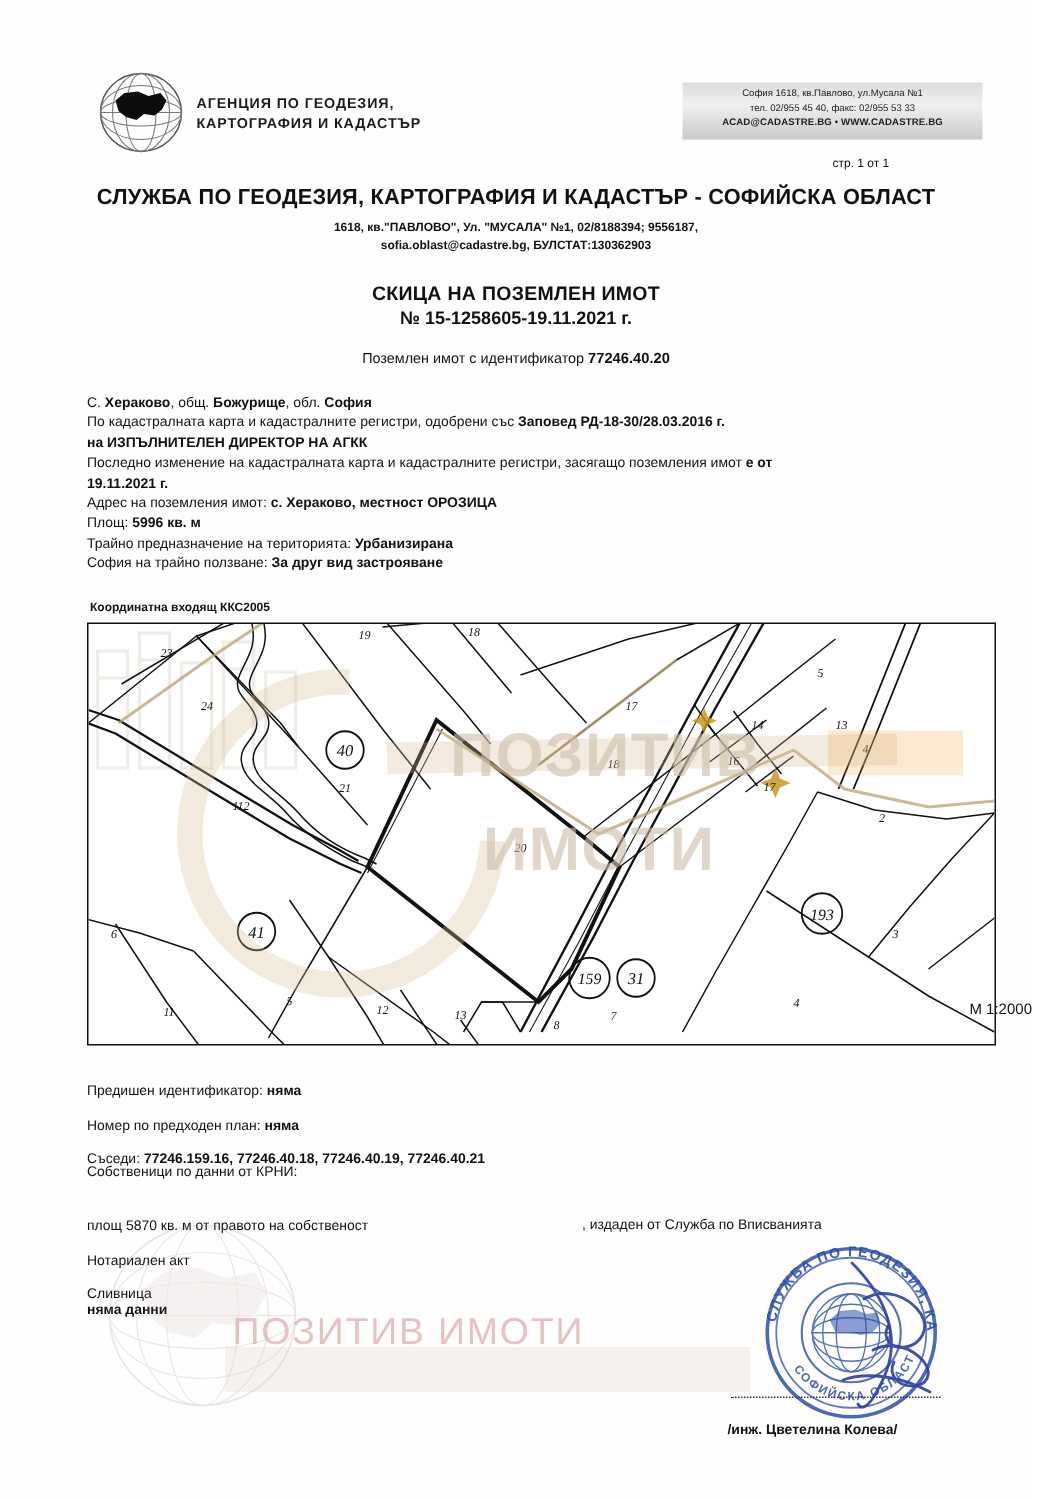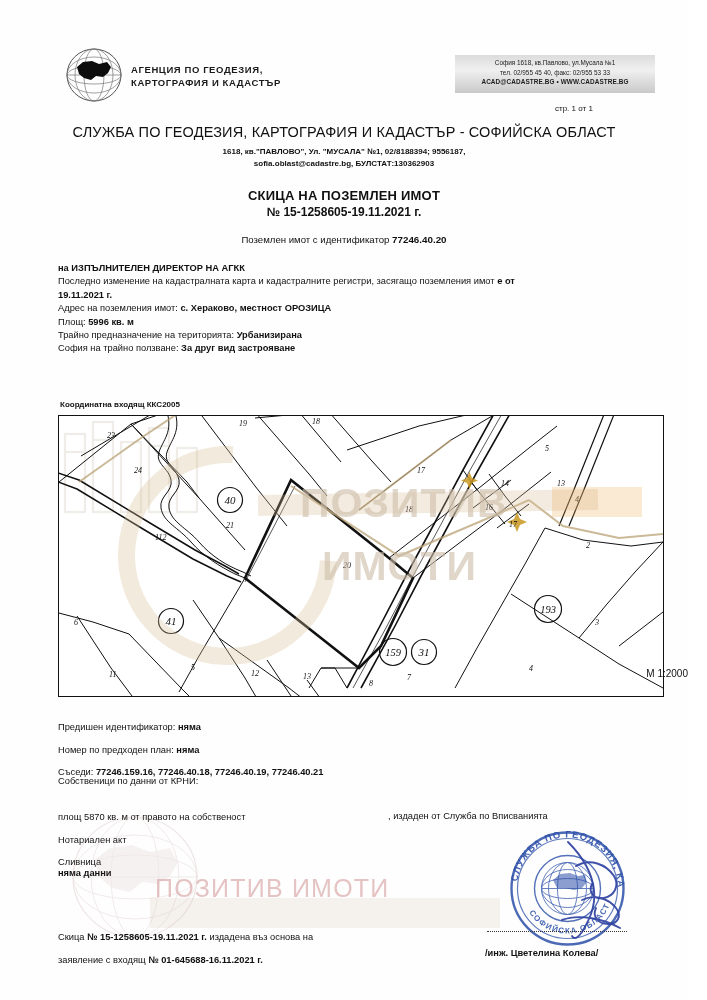--- a/index.html
+++ b/index.html
@@ -16,21 +16,21 @@
   .contact-box{position:absolute;left:400px;top:10px;width:200px;height:38px;
       background:linear-gradient(180deg,#dcdcdc 0%,#f0f0f0 40%,#c9c9c9 100%);
       border:0;padding:3px 6px;box-sizing:border-box;}
   .contact-box div{font-size:6.4px;line-height:9.5px;color:#1c1c1c;text-align:center;
       white-space:nowrap;}
   .contact-box div:last-child{font-weight:bold;letter-spacing:.1px;}
   .pageno{position:absolute;left:555px;top:104px;font-size:8px;color:#111;}
 
   
   .office-title{position:absolute;left:0;right:0;top:124px;text-align:center;
-      font-size:14.5px;font-weight:normal;letter-spacing:.15px;}
+      font-size:14.5px;font-weight:bold;letter-spacing:.15px;}
   .office-addr{position:absolute;left:0;right:0;top:146px;text-align:center;
       font-size:8px;font-weight:bold;line-height:11.5px;}
   .doc-title{position:absolute;left:0;right:0;top:188px;text-align:center;
       font-size:13px;font-weight:bold;letter-spacing:.2px;}
   .doc-num{position:absolute;left:0;right:0;top:205px;text-align:center;
       font-size:12px;font-weight:bold;}
   .ident-line{position:absolute;left:0;right:0;top:234px;text-align:center;font-size:9.6px;}
   .ident-line b{font-size:9.8px;}
 
   
@@ -118,20 +118,26 @@
 
   <div class="doc-title">СКИЦА НА ПОЗЕМЛЕН ИМОТ</div>
   <div class="doc-num">№ 15-1258605-19.11.2021 г.</div>
 
   <div class="ident-line">
     <span>Поземлен имот с  идентификатор</span>
     <b>77246.40.20</b>
   </div>
 
   <div class="body-txt">
+    <p>
+      <span>С. </span><b>Хераково</b><span>, общ. </span><b>Божурище</b><span>, обл. </span><b>София</b>
+    </p>
+    <p>
+      <span>По кадастралната карта и кадастралните регистри, одобрени със </span><b>Заповед РД-18-30/28.03.2016 г.</b>
+    </p>
     <p>
       <b>на ИЗПЪЛНИТЕЛЕН ДИРЕКТОР НА АГКК</b>
     </p>
     <p>
       <span>Последно изменение на кадастралната карта и кадастралните регистри, засягащо поземления имот </span><b>е от</b>
     </p>
     <p>
       <b>19.11.2021 г.</b>
     </p>
     <p>
@@ -324,28 +330,20 @@
     <ellipse cx="75" cy="65" rx="24" ry="60" fill="none" stroke="#a06a6a" stroke-width=".8"></ellipse>
     <ellipse cx="75" cy="65" rx="44" ry="60" fill="none" stroke="#a06a6a" stroke-width=".8"></ellipse>
     <ellipse cx="75" cy="65" rx="62" ry="22" fill="none" stroke="#a06a6a" stroke-width=".8"></ellipse>
     <ellipse cx="75" cy="65" rx="62" ry="42" fill="none" stroke="#a06a6a" stroke-width=".8"></ellipse>
     <line x1="13" y1="65" x2="137" y2="65" stroke="#a06a6a" stroke-width=".8"></line>
     <path d="M34 48 L50 36 L72 33 L90 40 L110 36 L118 50 L110 64 L98 72 L82 70 L70 80 L52 76 L40 66 Z" fill="#b07878" opacity=".55"></path>
   </svg>
   <div class="pg-wm-band"></div>
   <div class="pg-wm-text">ПОЗИТИВ ИМОТИ</div>
 
-  <div class="footer-note">
-    <p>
-      <span>Скица </span><b>№ 15-1258605-19.11.2021 г.</b><span> издадена въз основа на</span>
-    </p>
-    <p>
-      <span>заявление с входящ </span><b>№ 01-645688-16.11.2021 г.</b>
-    </p>
-  </div>
 
   <svg class="stamp" viewBox="0 0 125 125">
     <defs>
       <path id="arcTop" d="M 12,62 A 50,50 0 0 1 113,62"></path>
       <path id="arcBot" d="M 17,62 A 45,45 0 0 0 108,62"></path>
     </defs>
     <circle cx="62.5" cy="62.5" r="56" fill="none" stroke="#2b4fa8" stroke-width="2.4" opacity=".85"></circle>
     <circle cx="62.5" cy="62.5" r="50" fill="none" stroke="#2b4fa8" stroke-width="1.2" opacity=".75"></circle>
     <circle cx="62.5" cy="62.5" r="33" fill="none" stroke="#2b4fa8" stroke-width="1.4" opacity=".8"></circle>
     <text font-size="9.5" font-weight="bold" fill="#2b4fa8" opacity=".9" font-family="Liberation Sans, sans-serif" letter-spacing="1">

